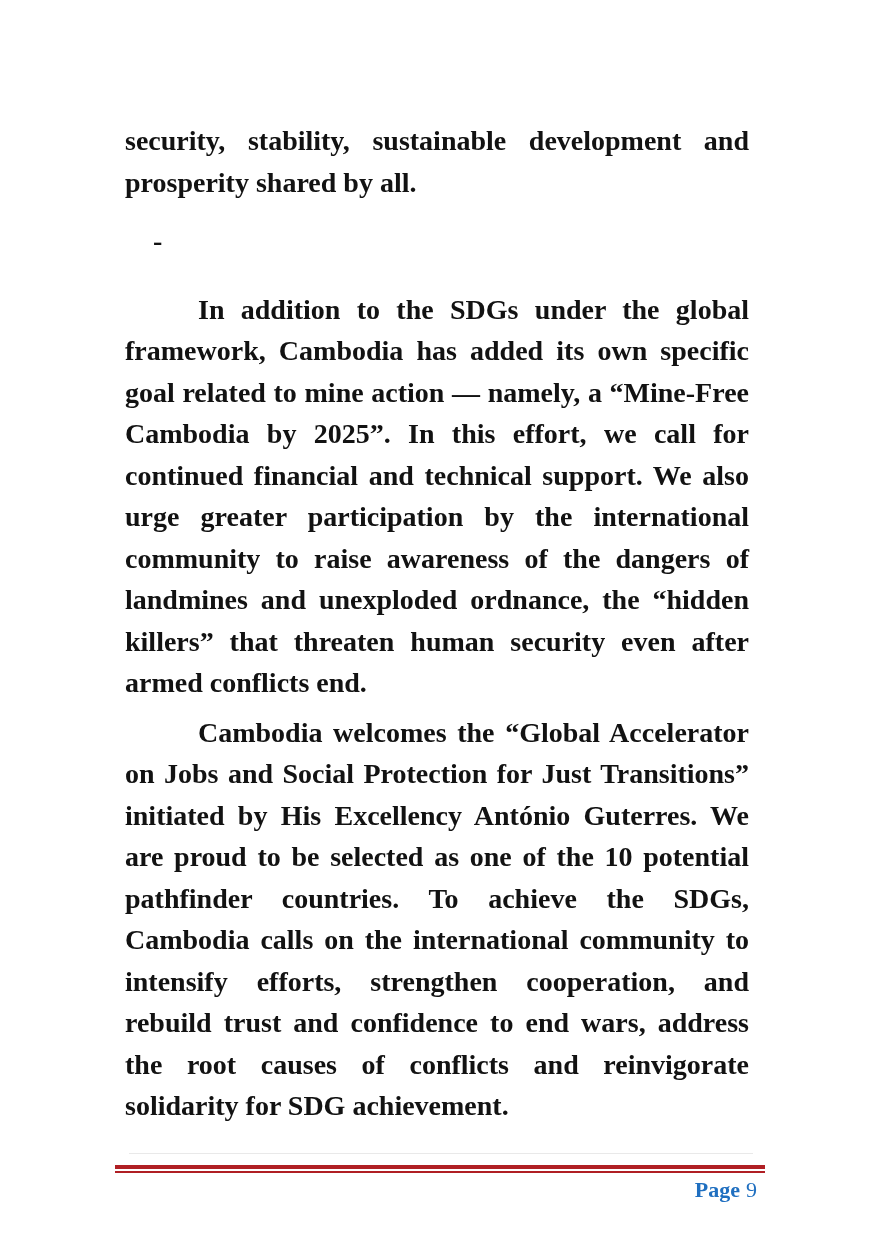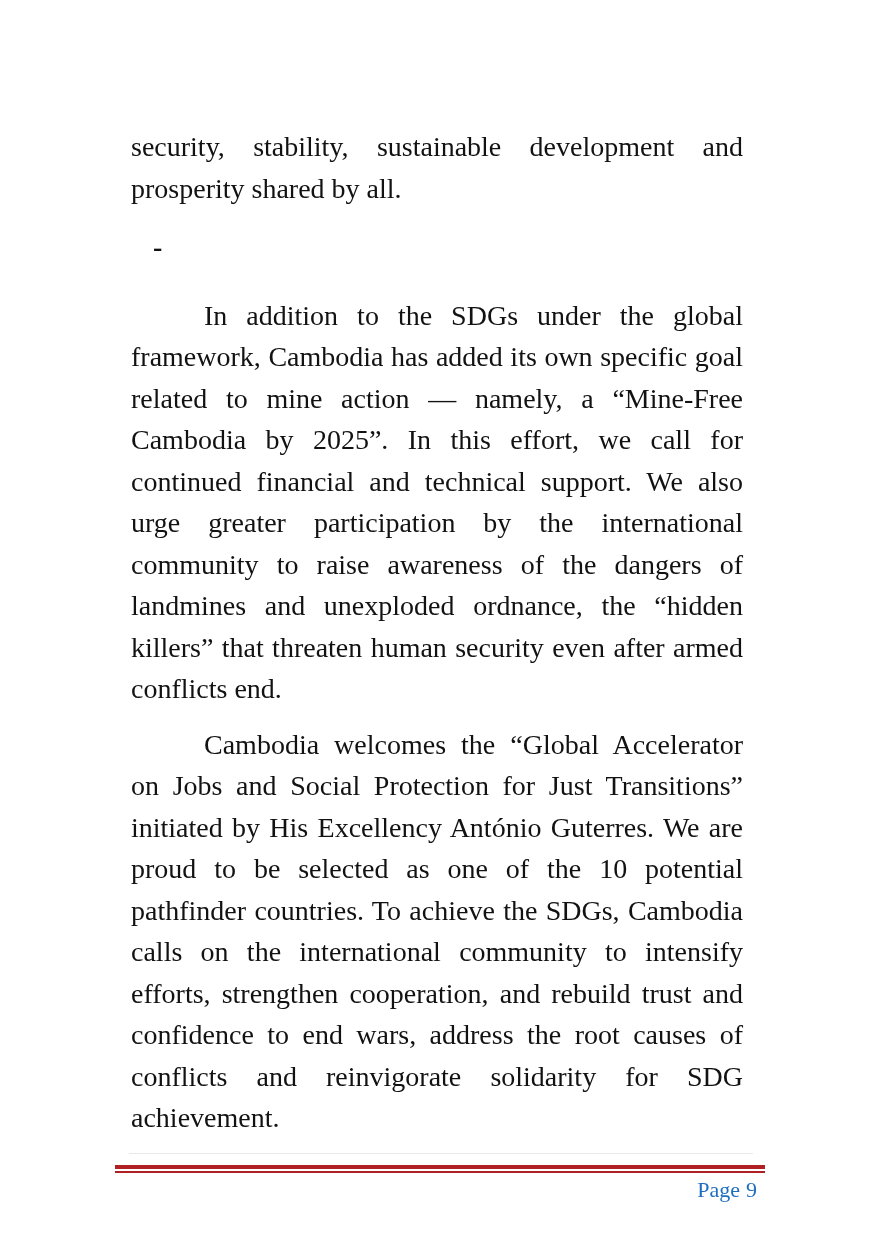--- a/index.html
+++ b/index.html
@@ -19,23 +19,24 @@
   .content {
     position: absolute;
     left: 117px;
     top: 112px;
     width: 640px;
     font-size: 28px;
     line-height: 41.5px;
     text-align: justify;
   }
   .para {
-    margin: 14px;
+    margin: 8px;
     text-align: justify;
     text-align-last: left;
+    font-weight: bold;
   }
   .para.indent {
     text-indent: 73px;
   }
   .heading {
     display: flex;
     align-items: baseline;
     margin: 17px 0 27px 0;
     padding-left: 36px;
     gap: 36px;
@@ -72,21 +73,21 @@
   .page-number {
     position: absolute;
     top: 1177px;
     right: 118px;
     font-size: 22px;
     line-height: 26px;
     color: #1f6fc0;
     text-align: right;
   }
   .page-number .pn-label {
-    font-weight: 400;
+    font-weight: 700;
   }
   .page-number .pn-value {
     font-weight: 400;
     margin-left: 6px;
   }
 </style>
 </head>
 <body>
 
 <div class="page">

